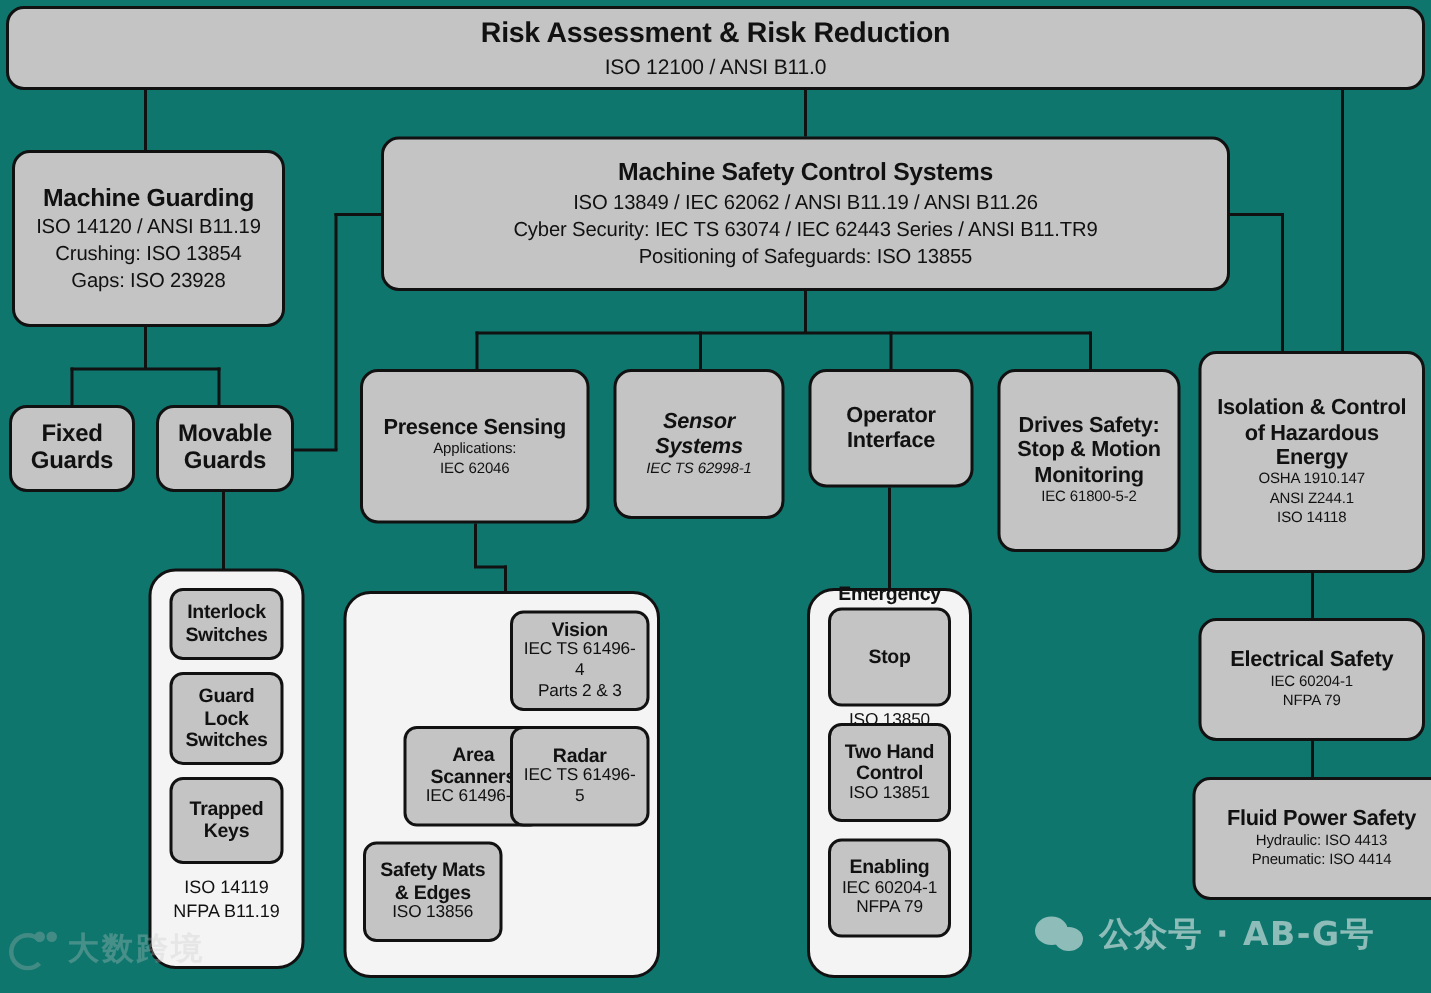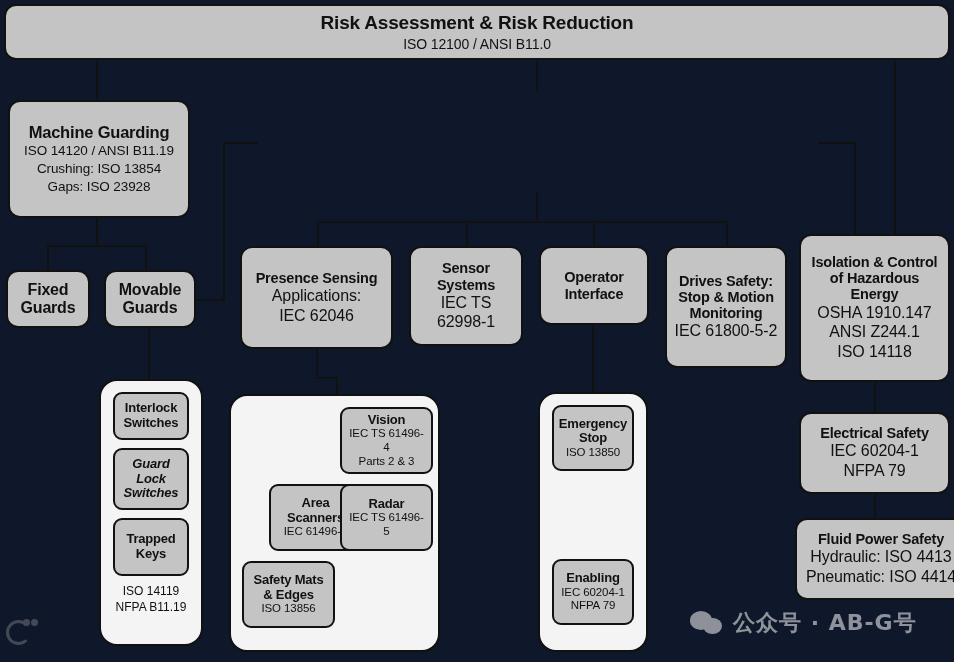--- a/index.html
+++ b/index.html
@@ -5,21 +5,21 @@
 <style>
   html,body{margin:0;padding:0;background:#ffffff;}
   body{
     font-family:"Liberation Sans", sans-serif;
     -webkit-font-smoothing:antialiased;
   }
   #canvas{
     position:relative;
     width:954px;
     height:662px;
-    background:#0f172a;
+    background:#0f766e;
     overflow:hidden;
   }
   
   .conn{position:absolute;background:#111111;}
   .conn.h{height:2px;}
   .conn.v{width:2px;}
 
   
   .node{
     position:absolute;
@@ -61,21 +61,21 @@
   
   .t-root .ttl{font-size:19px;}
   .t-root .sub{font-size:14px;margin-top:3px;}
 
   .t-big .ttl{font-size:16.5px;}
   .t-big .sub{font-size:13.5px;margin-top:2px;}
 
   .t-mid .ttl{font-size:16px;}
 
   .t-lvl2 .ttl{font-size:14.5px;}
-  .t-lvl2 .sub{font-size:16px;margin-top:1px;}
+  .t-lvl2 .sub{font-size:10px;margin-top:1px;}
 
   .t-leaf{border-width:2px;border-radius:9px;}
   .t-leaf .ttl{font-size:13px;}
   .t-leaf .sub{font-size:11.5px;margin-top:0px;}
 
   
   .wm-left{
     position:absolute;
     left:6px; top:618px;
     display:flex; align-items:center; gap:7px;
@@ -173,37 +173,43 @@
     <div class="sub">ISO 12100 / ANSI B11.0</div>
   </div>
 
   <div class="node t-big" style="left:8px;top:100px;width:182px;height:118px;">
     <div class="ttl">Machine Guarding</div>
     <div class="sub">ISO 14120 / ANSI B11.19</div>
     <div class="sub">Crushing: ISO 13854</div>
     <div class="sub">Gaps: ISO 23928</div>
   </div>
 
+  <div class="node t-big" style="left:254px;top:91px;width:566px;height:103px;">
+    <div class="ttl">Machine Safety Control Systems</div>
+    <div class="sub">ISO 13849 / IEC 62062 / ANSI B11.19 / ANSI B11.26</div>
+    <div class="sub">Cyber Security: IEC TS 63074 / IEC 62443 Series / ANSI B11.TR9</div>
+    <div class="sub">Positioning of Safeguards: ISO 13855</div>
+  </div>
 
   <div class="node t-mid" style="left:6px;top:270px;width:84px;height:58px;">
     <div class="ttl">Fixed</div>
     <div class="ttl">Guards</div>
   </div>
 
   <div class="node t-mid" style="left:104px;top:270px;width:92px;height:58px;">
     <div class="ttl">Movable</div>
     <div class="ttl">Guards</div>
   </div>
 
   <div class="group" style="left:99px;top:379px;width:104px;height:267px;">
     <div class="node t-leaf" style="left:12px;top:11px;width:76px;height:48px;">
       <div class="ttl">Interlock</div>
       <div class="ttl">Switches</div>
     </div>
-    <div class="node t-leaf" style="left:12px;top:67px;width:76px;height:62px;font-style:italic;">
+    <div class="node t-leaf" style="left:12px;top:67px;width:76px;height:62px;">
       <div class="ttl">Guard Lock</div>
       <div class="ttl">Switches</div>
     </div>
     <div class="node t-leaf" style="left:12px;top:137px;width:76px;height:58px;">
       <div class="ttl">Trapped</div>
       <div class="ttl">Keys</div>
     </div>
     <div style="position:absolute;left:0;top:203px;width:100%;text-align:center;font-size:12px;line-height:1.3;color:#111;">
       <div>ISO 14119</div>
       <div>NFPA B11.19</div>
@@ -231,36 +237,41 @@
       <div class="ttl">Radar</div>
       <div class="sub">IEC TS 61496-5</div>
     </div>
     <div class="node t-leaf" style="left:11px;top:165px;width:93px;height:67px;">
       <div class="ttl">Safety Mats</div>
       <div class="ttl">&amp; Edges</div>
       <div class="sub">ISO 13856</div>
     </div>
   </div>
 
-  <div class="node t-lvl2" style="left:409px;top:246px;width:114px;height:100px;">
+  <div class="node t-lvl2" style="left:409px;top:246px;width:114px;height:100px;font-style:italic;">
     <div class="ttl">Sensor</div>
     <div class="ttl">Systems</div>
     <div class="sub">IEC TS 62998-1</div>
   </div>
 
   <div class="node t-lvl2" style="left:539px;top:246px;width:110px;height:79px;">
     <div class="ttl">Operator</div>
     <div class="ttl">Interface</div>
   </div>
 
   <div class="group" style="left:538px;top:392px;width:110px;height:260px;">
-    <div class="node t-leaf" style="left:12px;top:11px;width:82px;height:66px;">
+    <div class="node t-leaf" style="left:12px;top:11px;width:82px;height:66px;gap:28px;">
       <div class="ttl">Emergency</div>
       <div class="ttl">Stop</div>
       <div class="sub">ISO 13850</div>
+    </div>
+    <div class="node t-leaf" style="left:12px;top:88px;width:82px;height:66px;">
+      <div class="ttl">Two Hand</div>
+      <div class="ttl">Control</div>
+      <div class="sub">ISO 13851</div>
     </div>
     <div class="node t-leaf" style="left:12px;top:165px;width:82px;height:66px;">
       <div class="ttl">Enabling</div>
       <div class="sub">IEC 60204-1</div>
       <div class="sub">NFPA 79</div>
     </div>
   </div>
 
   <div class="node t-lvl2" style="left:665px;top:246px;width:122px;height:122px;">
     <div class="ttl">Drives Safety:</div>
@@ -289,20 +300,21 @@
     <div class="sub">Hydraulic: ISO 4413</div>
     <div class="sub">Pneumatic: ISO 4414</div>
   </div>
 
   <div class="wm-left">
     <div class="wm-logo">
       <div class="c1"></div>
         <div class="d1"></div>
         <div class="d2"></div>
     </div>
+    <div class="wm-txt">大数跨境</div>
   </div>
 
   <div class="wm-right">
     <div class="wc">
       <div class="b1"></div>
         <div class="b2"></div>
     </div>
     <div class="wr-txt">公众号 · AB-G号</div>
   </div>
 

